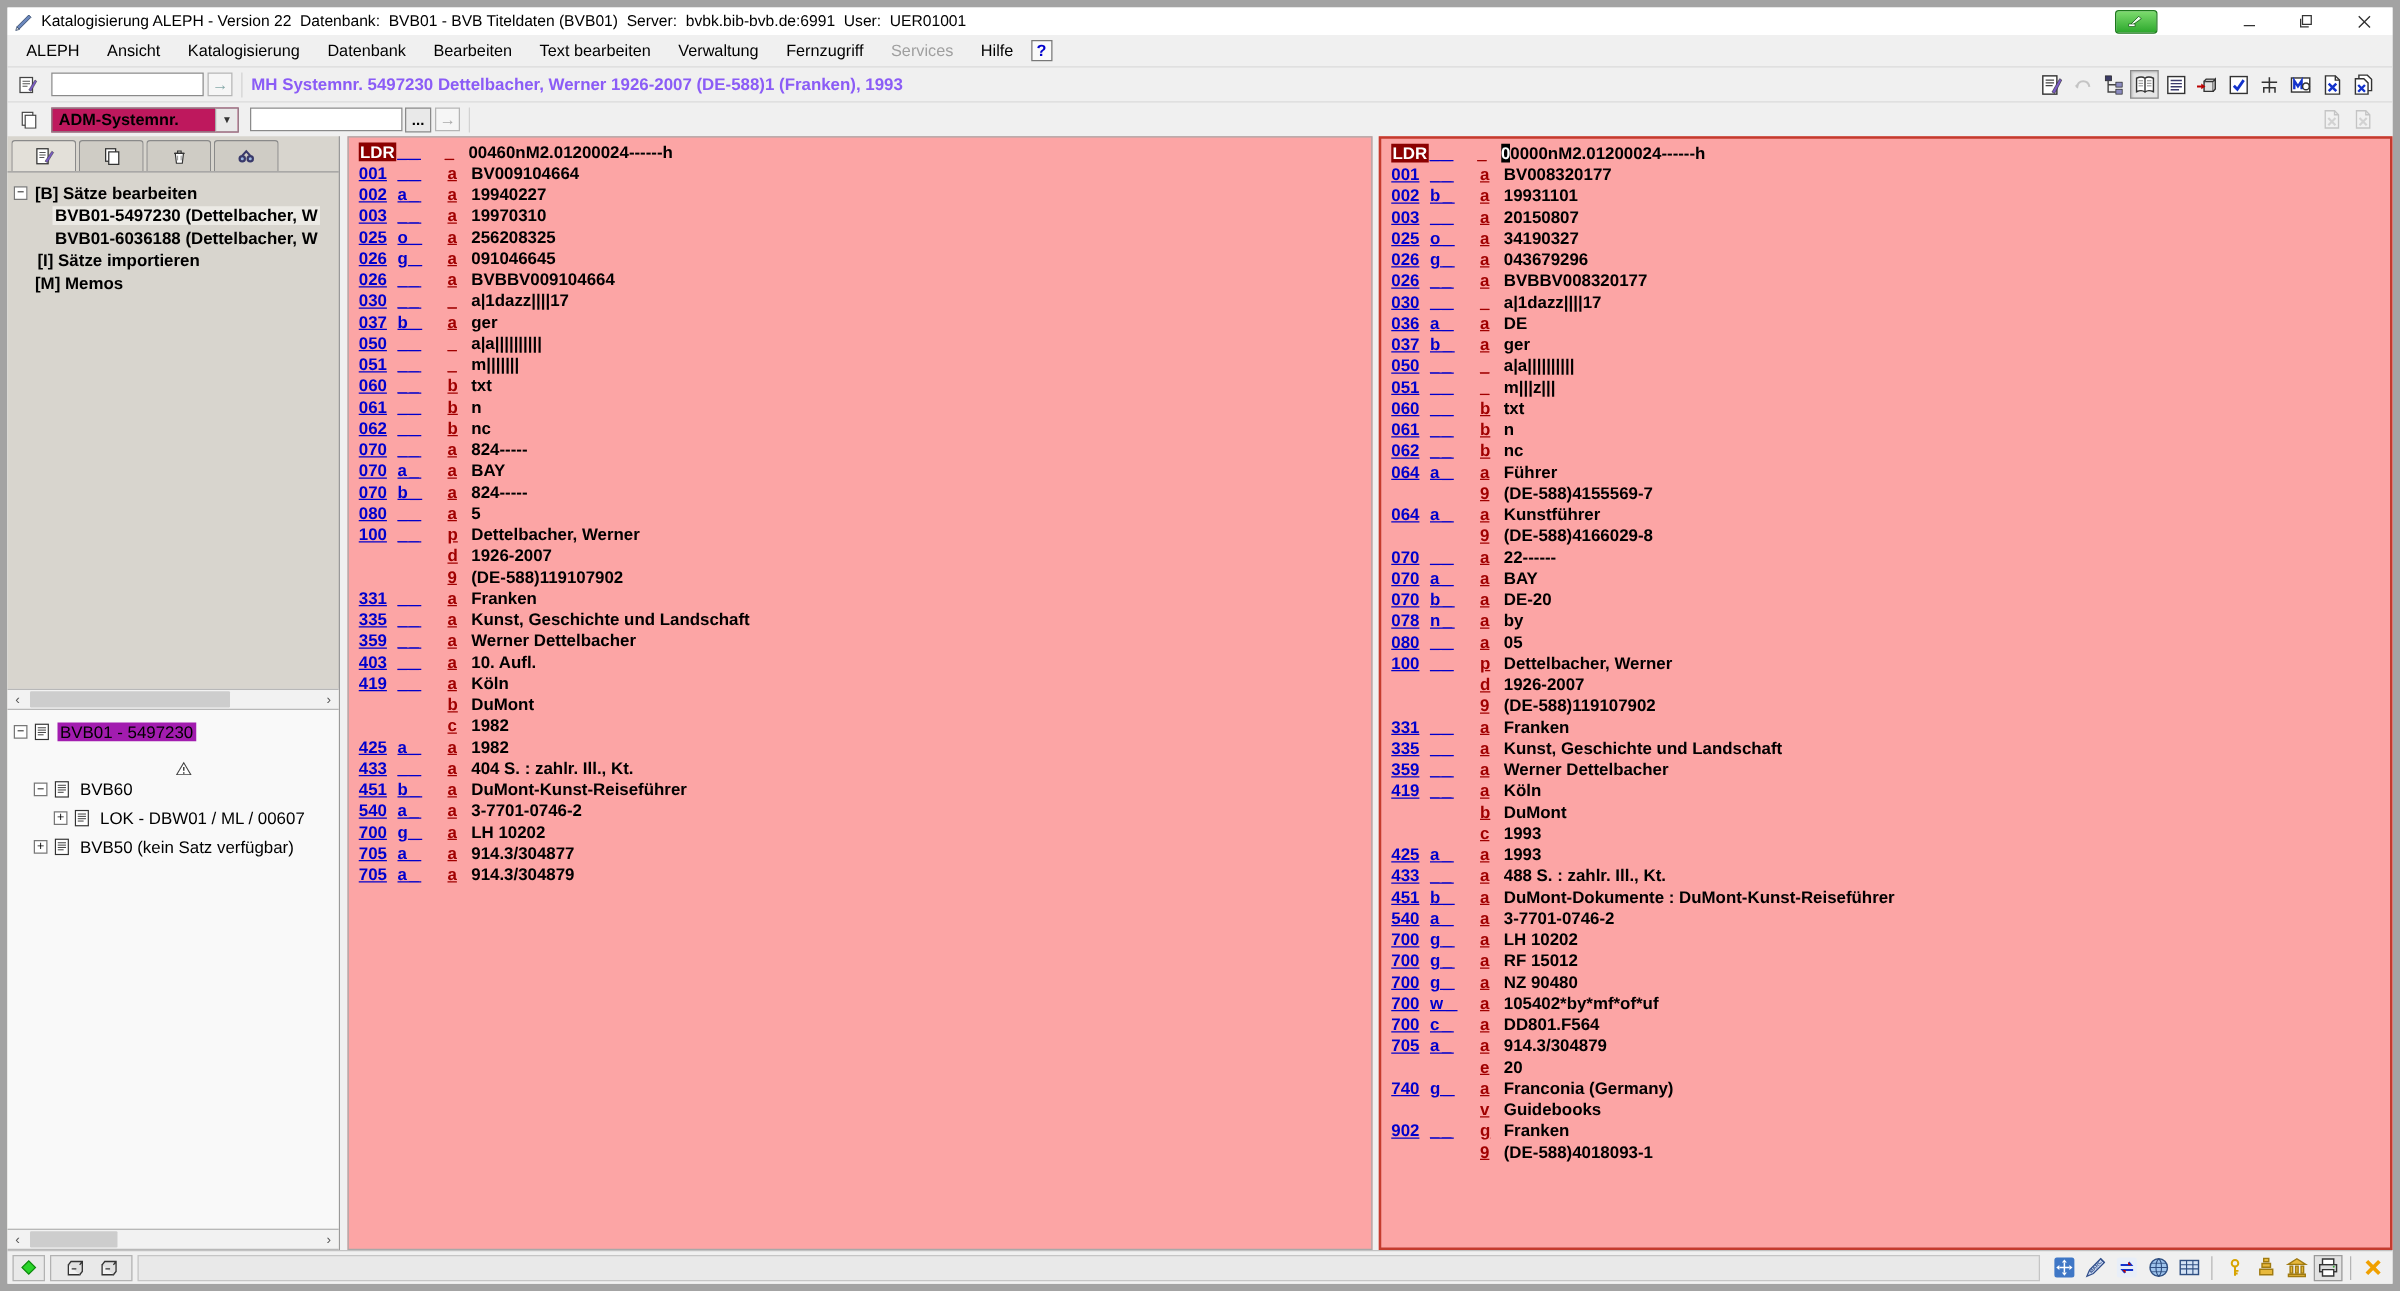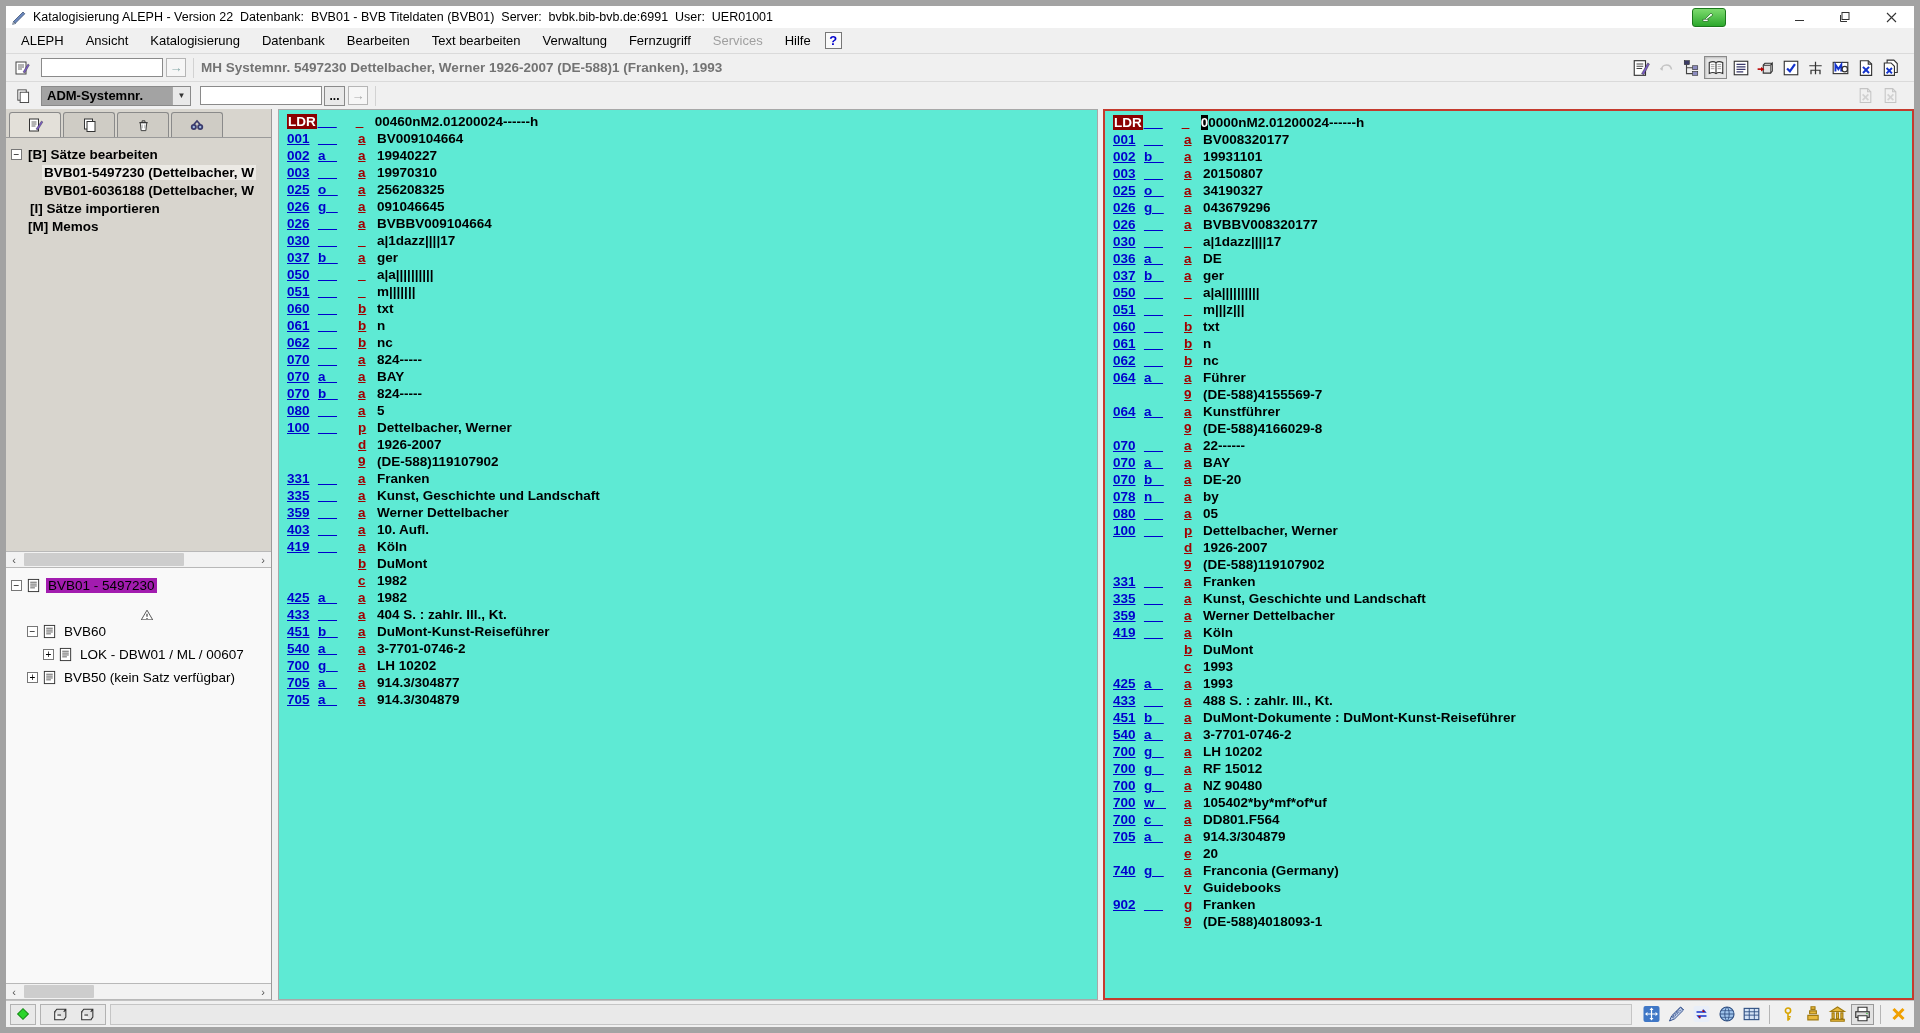--- a/index.html
+++ b/index.html
@@ -21,26 +21,26 @@
   .menu-item.disabled { color:#9f9f9f; }
   .help-box { width:17px; height:17px; border:1px solid #777; background:#fafafa; color:#0000cc; font-weight:bold; font-size:13px; display:flex; align-items:center; justify-content:center; margin-left:3px; }
 
   
   .toolbar { height:28px; display:flex; align-items:center; padding:0 6px; border-top:1px solid #dadada; background:#f0f0f0; }
   .tb-iconbtn { width:20px; height:20px; display:flex; align-items:center; justify-content:center; }
   .tb-input { width:122px; height:19px; border:1px solid #8a8a8a; background:#fff; margin-left:9px; font-size:12px; padding:0 3px; font-family:inherit; }
   .go-btn { width:20px; height:19px; border:1px solid #b5b5b5; background:#f6f6f6; margin-left:3px; display:flex; align-items:center; justify-content:center; color:#8aa; font-size:13px; }
   .go-btn.dim { color:#aaa; }
   .vsep { width:1px; height:20px; background:#d2d2d2; margin:0 7px; }
-  .record-info { color:#737373; font-weight:bold; font-size:13.5px; white-space:nowrap; }
+  .record-info { color:#8b5cf6; font-weight:bold; font-size:13.5px; white-space:nowrap; }
   .tb-icons { margin-left:auto; display:flex; gap:2px; margin-right:6px; }
   .tb-icon { width:23px; height:23px; display:flex; align-items:center; justify-content:center; border:1px solid transparent; }
   .tb-icon.pressed { border:1px solid #8a8a8a; background:#e6e6e6; box-shadow:inset 1px 1px 2px rgba(0,0,0,.18); }
   .tb-icon.disabled { opacity:.5; filter:grayscale(1); }
-  .dropdown { width:150px; height:20px; border:1px solid #8a8a8a; background:#a3a3a3; display:flex; align-items:center; font-size:13px; font-weight:bold; padding-left:5px; margin-left:9px; }
+  .dropdown { width:150px; height:20px; border:1px solid #8a8a8a; background:#be185d; display:flex; align-items:center; font-size:13px; font-weight:bold; padding-left:5px; margin-left:9px; }
   .dd-arrow { margin-left:auto; width:18px; height:100%; background:#e9e9e9; border-left:1px solid #aaa; display:flex; align-items:center; justify-content:center; font-size:8px; color:#333; }
   .dots-btn { width:21px; height:20px; border:1px solid #8a8a8a; background:#e9e9e9; margin-left:2px; display:flex; align-items:center; justify-content:center; font-weight:bold; font-size:12px; }
 
   
   .main { position:absolute; top:103px; left:0; right:0; bottom:27px; display:flex; background:#f0f0f0; }
 
   .sidebar { width:266px; display:flex; flex-direction:column; background:#d8d5ce; border-right:1px solid #9a9a9a; }
   .tabs { height:28px; display:flex; padding:3px 0 0 3px; gap:2px; }
   .tab { width:52px; height:25px; border:1px solid #8a8a8a; border-bottom:none; border-radius:3px 3px 0 0; display:flex; align-items:center; justify-content:center; background:#cfccc5; }
   .tab.active { background:#e3e0d9; }
@@ -52,21 +52,21 @@
   .tree-label { padding:0 2px; }
   .tree-row.sel .tree-label { background:#eceae5; }
   .hscroll { height:17px; background:#f2f2f2; border-top:1px solid #b8b8b8; border-bottom:1px solid #b8b8b8; display:flex; align-items:center; flex:none; }
   .hs-arrow { width:16px; text-align:center; font-size:11px; color:#555; }
   .hs-thumb { height:13px; background:#cdcdcd; border-radius:1px; }
   .tree-lower { flex:1; background:#f9f9f9; padding-top:6px; font-size:13.5px; font-weight:normal; overflow:hidden; }
   .tree-lower .tree-row { height:23px; }
   .tree-lower .tree-row.sel .tree-label { background:#a21caf;text-align:center; }
 
   .splitter { width:6px; background:#f0f0f0; }
-  .marc-panel { background:#5eead4; overflow:hidden; padding:3px 0; }
+  .marc-panel { background:#fca5a5; overflow:hidden; padding:3px 0; }
   .marc-left { width:820px; border:1px solid #a8a8a8; }
   .marc-right { flex:1; border:2px solid #c43b2e; margin-left:5px; }
   .marc-row { height:17px; display:flex; align-items:center; font-weight:bold; font-size:13.5px; white-space:pre; }
   .m-tag { width:31px; margin-left:8px; color:#0000cc; text-decoration:underline; flex:none; }
   .m-tag.ldr { background:#8b0000; color:#fff; text-decoration:none; width:auto; min-width:29px; padding:0 1px; margin-right:1px; }
   .m-tag.empty { text-decoration:none; }
   .marc-row .m-tag.ldr + .m-ind { width:38px; }
   .m-ind { width:40px; color:#0000cc; text-decoration:underline; letter-spacing:2px; flex:none; }
   .m-sub { width:19px; color:#a00000; text-decoration:underline; flex:none; }
   .m-val { color:#000; }

